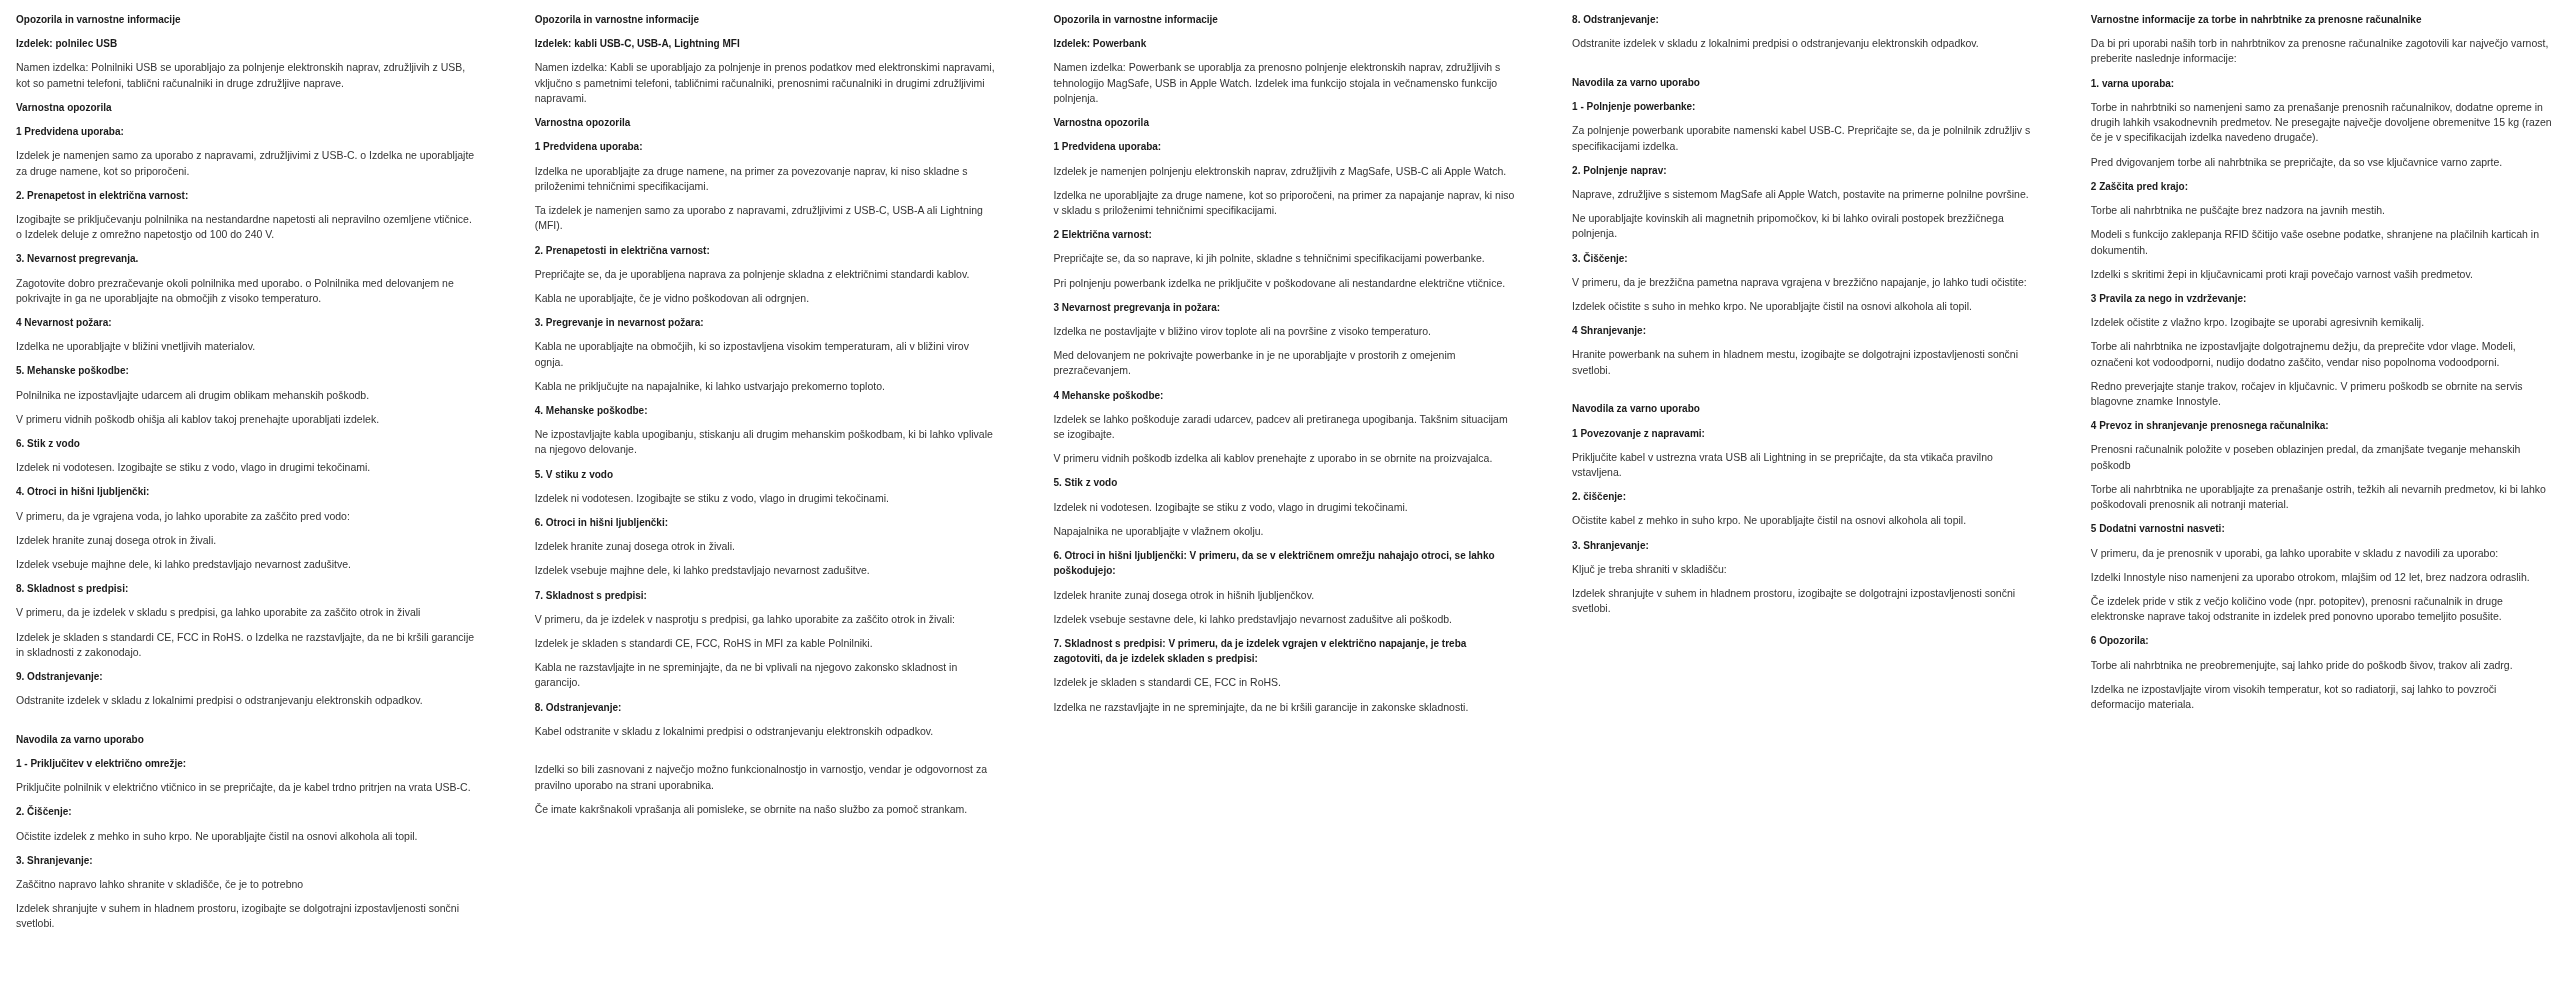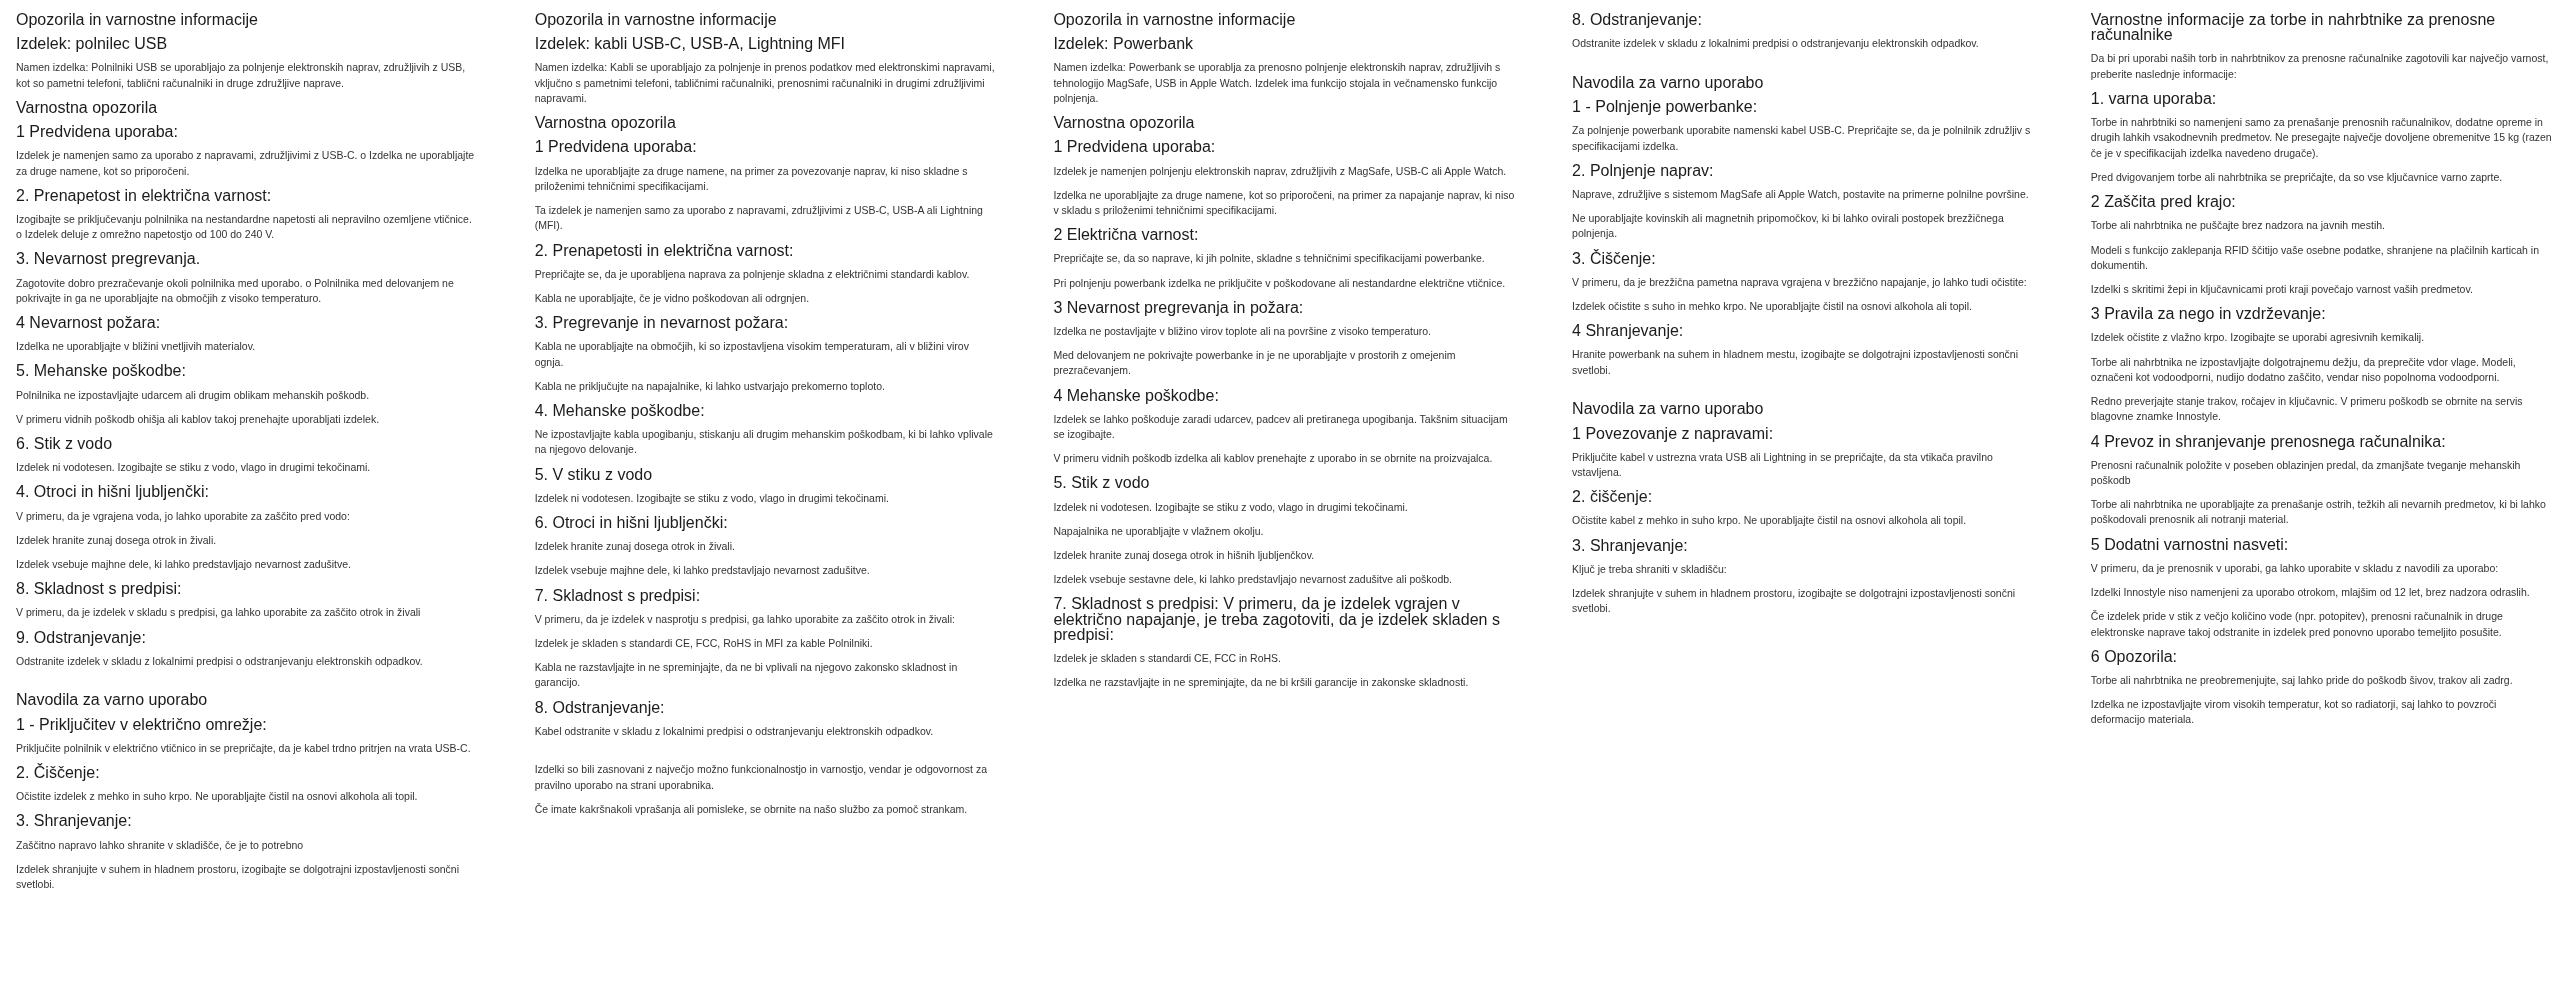--- a/index.html
+++ b/index.html
@@ -20,23 +20,23 @@
     font-family: "Liberation Sans", "DejaVu Sans", sans-serif;
     font-size: 10.5px;
     line-height: 15.3px;
     color: #333333;
     text-rendering: optimizeLegibility;
   }
   .col {
     min-width: 0;
   }
   .col h2.heading {
-    font-size: 16px;
+    font-size: 10px;
     line-height: 15.3px;
-    font-weight: 400;
+    font-weight: 700;
     color: #1b1b1b;
     margin: 0 0 8.9px 0;
   }
   .col p.paragraph {
     margin: 0 0 8.9px 0;
     color: #333333;
   }
   .col .spacer {
     height: 14.5px;
   }
@@ -63,20 +63,21 @@
       <p class="paragraph">Polnilnika ne izpostavljajte udarcem ali drugim oblikam mehanskih poškodb.</p>
       <p class="paragraph">V primeru vidnih poškodb ohišja ali kablov takoj prenehajte uporabljati izdelek.</p>
       <h2 class="heading">6. Stik z vodo</h2>
       <p class="paragraph">Izdelek ni vodotesen. Izogibajte se stiku z vodo, vlago in drugimi tekočinami.</p>
       <h2 class="heading">4. Otroci in hišni ljubljenčki:</h2>
       <p class="paragraph">V primeru, da je vgrajena voda, jo lahko uporabite za zaščito pred vodo:</p>
       <p class="paragraph">Izdelek hranite zunaj dosega otrok in živali.</p>
       <p class="paragraph">Izdelek vsebuje majhne dele, ki lahko predstavljajo nevarnost zadušitve.</p>
       <h2 class="heading">8. Skladnost s predpisi:</h2>
       <p class="paragraph">V primeru, da je izdelek v skladu s predpisi, ga lahko uporabite za zaščito otrok in živali</p>
+      <p class="paragraph">Izdelek je skladen s standardi CE, FCC in RoHS. o Izdelka ne razstavljajte, da ne bi kršili garancije in skladnosti z zakonodajo.</p>
       <h2 class="heading">9. Odstranjevanje:</h2>
       <p class="paragraph">Odstranite izdelek v skladu z lokalnimi predpisi o odstranjevanju elektronskih odpadkov.</p>
       <div class="spacer"></div>
       <h2 class="heading">Navodila za varno uporabo</h2>
       <h2 class="heading">1 - Priključitev v električno omrežje:</h2>
       <p class="paragraph">Priključite polnilnik v električno vtičnico in se prepričajte, da je kabel trdno pritrjen na vrata USB-C.</p>
       <h2 class="heading">2. Čiščenje:</h2>
       <p class="paragraph">Očistite izdelek z mehko in suho krpo. Ne uporabljajte čistil na osnovi alkohola ali topil.</p>
       <h2 class="heading">3. Shranjevanje:</h2>
       <p class="paragraph">Zaščitno napravo lahko shranite v skladišče, če je to potrebno</p>
@@ -126,20 +127,21 @@
       <p class="paragraph">Pri polnjenju powerbank izdelka ne priključite v poškodovane ali nestandardne električne vtičnice.</p>
       <h2 class="heading">3 Nevarnost pregrevanja in požara:</h2>
       <p class="paragraph">Izdelka ne postavljajte v bližino virov toplote ali na površine z visoko temperaturo.</p>
       <p class="paragraph">Med delovanjem ne pokrivajte powerbanke in je ne uporabljajte v prostorih z omejenim prezračevanjem.</p>
       <h2 class="heading">4 Mehanske poškodbe:</h2>
       <p class="paragraph">Izdelek se lahko poškoduje zaradi udarcev, padcev ali pretiranega upogibanja. Takšnim situacijam se izogibajte.</p>
       <p class="paragraph">V primeru vidnih poškodb izdelka ali kablov prenehajte z uporabo in se obrnite na proizvajalca.</p>
       <h2 class="heading">5. Stik z vodo</h2>
       <p class="paragraph">Izdelek ni vodotesen. Izogibajte se stiku z vodo, vlago in drugimi tekočinami.</p>
       <p class="paragraph">Napajalnika ne uporabljajte v vlažnem okolju.</p>
+      <h2 class="heading">6. Otroci in hišni ljubljenčki: V primeru, da se v električnem omrežju nahajajo otroci, se lahko poškodujejo:</h2>
       <p class="paragraph">Izdelek hranite zunaj dosega otrok in hišnih ljubljenčkov.</p>
       <p class="paragraph">Izdelek vsebuje sestavne dele, ki lahko predstavljajo nevarnost zadušitve ali poškodb.</p>
       <h2 class="heading">7. Skladnost s predpisi: V primeru, da je izdelek vgrajen v električno napajanje, je treba zagotoviti, da je izdelek skladen s predpisi:</h2>
       <p class="paragraph">Izdelek je skladen s standardi CE, FCC in RoHS.</p>
       <p class="paragraph">Izdelka ne razstavljajte in ne spreminjajte, da ne bi kršili garancije in zakonske skladnosti.</p>
     </section>
     <section class="col">
       <h2 class="heading">8. Odstranjevanje:</h2>
       <p class="paragraph">Odstranite izdelek v skladu z lokalnimi predpisi o odstranjevanju elektronskih odpadkov.</p>
       <div class="spacer"></div>

